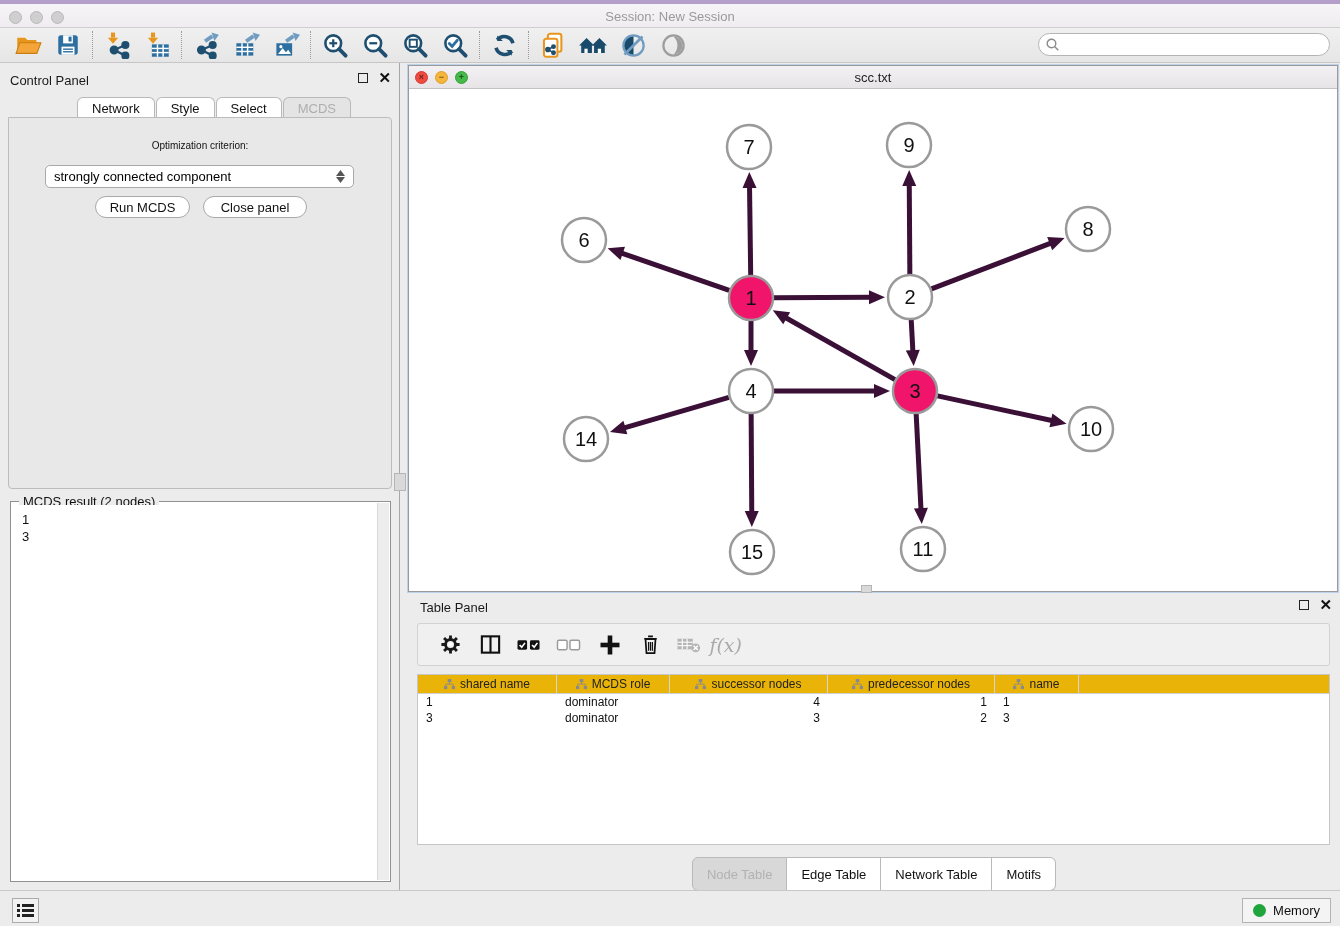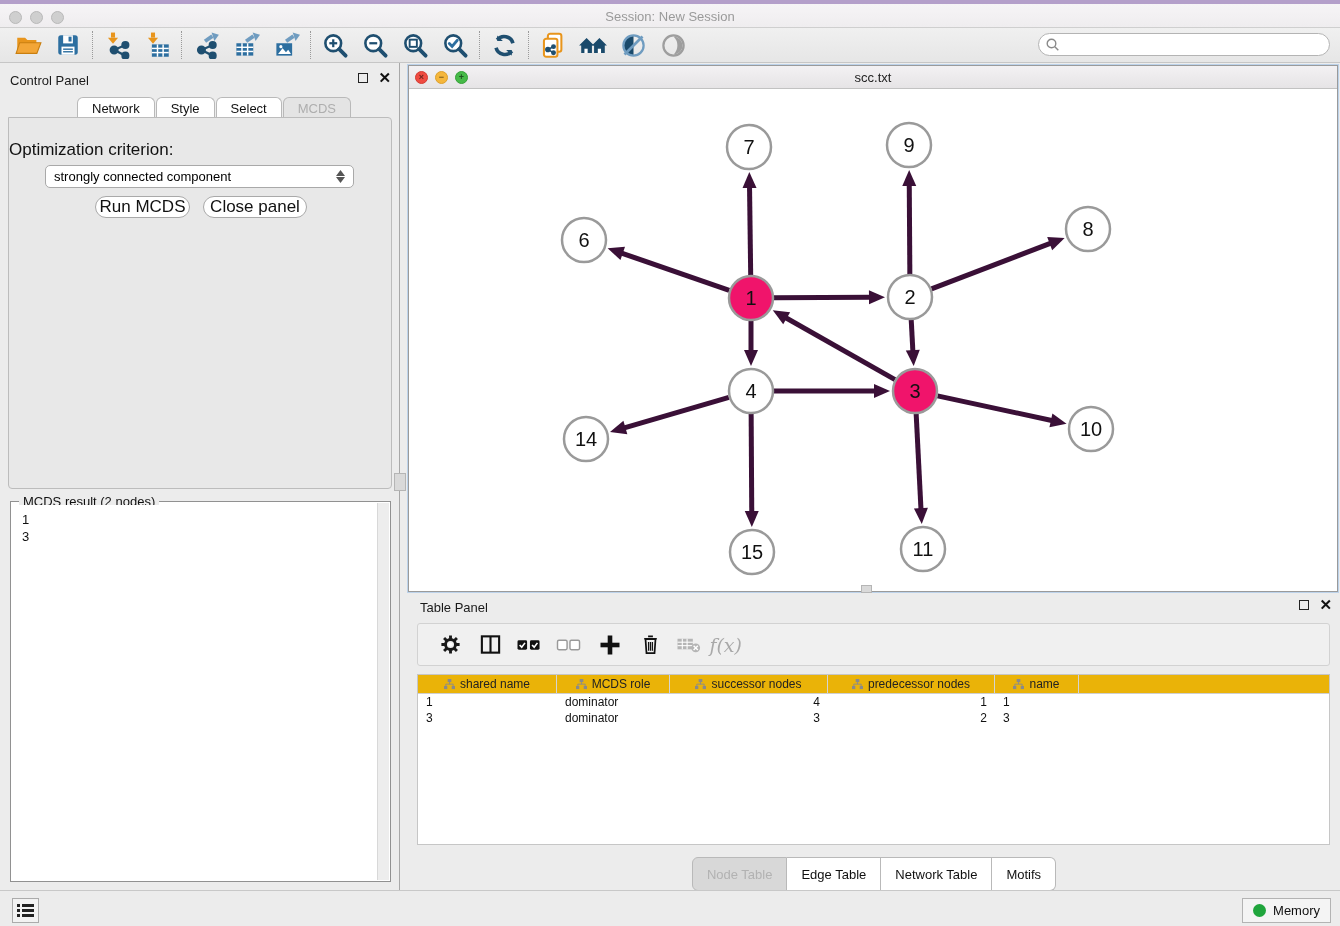--- a/index.html
+++ b/index.html
@@ -27,24 +27,24 @@
   #control-panel { left:0; top:63px; width:400px; height:827px; background:#ececec; border-right:1px solid #a8a8a8; }
   #cp-header { position:absolute; left:0; top:8px; width:100%; height:20px; }
   #cp-title { position:absolute; left:10px; top:2px; font-size:13px; color:#1a1a1a; }
   .win-ctrls { position:absolute; right:8px; top:2px; display:flex; gap:10px; align-items:center; }
   .wc-sq { width:10px; height:10px; border:1.5px solid #222; display:inline-block; }
   .wc-x { font-size:15px; font-weight:bold; color:#111; line-height:10px; }
   #cp-tabs { position:absolute; left:77px; top:34px; display:flex; }
   .cp-tab { height:21px; padding:0 14px; font-size:13px; background:#fff; border:1px solid #b9b9b9; border-bottom:none; border-radius:6px 6px 0 0; margin-right:1px; display:flex; align-items:center; color:#111; cursor:pointer; }
   .cp-tab.selected { background:#e4e4e4; color:#aeaeae; }
   #cp-body { position:absolute; left:8px; top:54px; width:384px; height:372px; background:#e8e8e8; border:1px solid #bcbcbc; border-radius:0 4px 4px 4px; }
-  #opt-label { position:absolute; left:0; right:0; top:22px; font-size:17px; color:#111; }
+  #opt-label { position:absolute; left:0; right:0; top:22px; text-align:center; font-size:10px; color:#111; }
   #criterion-select { position:absolute; left:36px; top:47px; width:309px; height:23px; background:#fff; border:1px solid #a9a9a9; border-radius:5px; font-size:13px; display:flex; align-items:center; padding:0 8px; cursor:pointer; }
   #criterion-select .stepper { margin-left:auto; display:flex; flex-direction:column; gap:1px; }
-  .cp-btn { position:absolute; top:78px; height:22px; background:#fff; border:1px solid #a9a9a9; border-radius:11px; font-size:17px; font-family:"Liberation Sans",sans-serif; cursor:pointer; color:#111; }
+  .cp-btn { position:absolute; top:78px; height:22px; background:#fff; border:1px solid #a9a9a9; border-radius:11px; font-size:13px; font-family:"Liberation Sans",sans-serif; cursor:pointer; color:#111; }
   #run-btn { left:86px; width:95px; }
   #close-btn { left:194px; width:104px; }
   #result-box { position:absolute; left:10px; top:438px; width:381px; height:381px; border:1px solid #919191; background:#fff; }
   #result-legend { position:absolute; left:8px; top:-8px; background:#ececec; padding:0 4px; font-size:13px; color:#111; }
   #result-lines { position:absolute; left:1px; top:3px; right:13px; bottom:1px; background:#fff; font-size:13px; padding:6px 0 0 10px; line-height:17px; color:#111; overflow:hidden; }
   #result-scroll { position:absolute; right:1px; top:1px; bottom:1px; width:12px; background:#ededed; border-left:1px solid #d8d8d8; }
 
   
   #v-grip { left:394px; top:473px; width:12px; height:18px; background:#d9d9d9; border:1px solid #b5b5b5; }
   #h-grip { left:861px; top:585px; width:11px; height:8px; background:#d9d9d9; border:1px solid #b5b5b5; }

